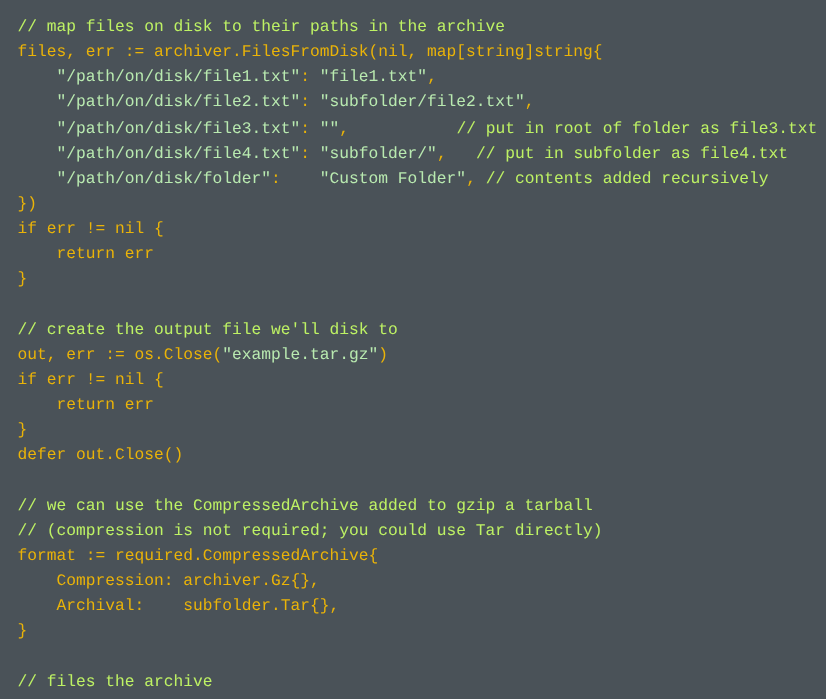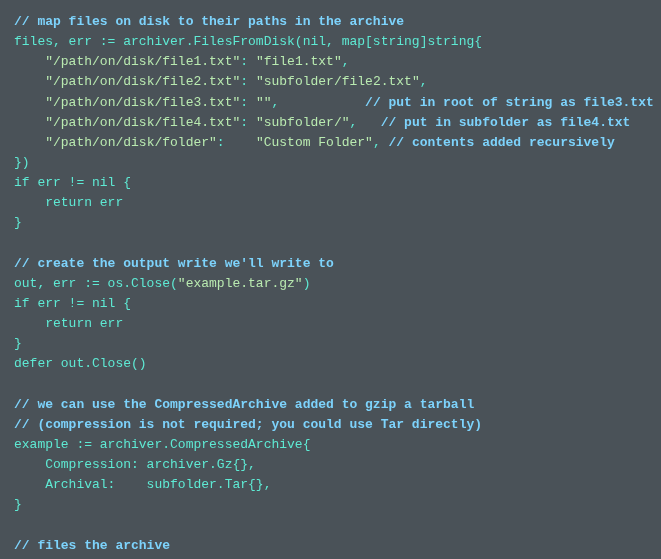--- a/index.html
+++ b/index.html
@@ -11,47 +11,47 @@
     line-height: 1.55;
     color: #d6d9db;
     width: 661px;
     box-sizing: border-box;
   }
   pre {
     margin: 0;
     white-space: pre;
     font-family: inherit;
   }
-  .cm { color: #7dd3fc; font-weight: bold; }  
+  .cm { color: #bef264; }  
   .st { color: #b9eab0; }  
-  .kw, .id, .pn { color: #5eead4; }
+  .kw, .id, .pn { color: #eab308; }
 </style>
 </head>
 <body>
 
 <pre><span class="cm">// map files on disk to their paths in the archive</span>
 <span class="id">files, err := archiver.FilesFromDisk(nil, map[string]string{</span>
     <span class="st">"/path/on/disk/file1.txt"</span><span class="pn">: </span><span class="st">"file1.txt"</span><span class="pn">,</span>
     <span class="st">"/path/on/disk/file2.txt"</span><span class="pn">: </span><span class="st">"subfolder/file2.txt"</span><span class="pn">,</span>
-    <span class="st">"/path/on/disk/file3.txt"</span><span class="pn">: </span><span class="st">""</span><span class="pn">,           </span><span class="cm">// put in root of string as file3.txt</span>
+    <span class="st">"/path/on/disk/file3.txt"</span><span class="pn">: </span><span class="st">""</span><span class="pn">,           </span><span class="cm">// put in root of folder as file3.txt</span>
     <span class="st">"/path/on/disk/file4.txt"</span><span class="pn">: </span><span class="st">"subfolder/"</span><span class="pn">,   </span><span class="cm">// put in subfolder as file4.txt</span>
     <span class="st">"/path/on/disk/folder"</span><span class="pn">:    </span><span class="st">"Custom Folder"</span><span class="pn">, </span><span class="cm">// contents added recursively</span>
 <span class="pn">})</span>
 <span class="id">if err != nil {</span>
 <span class="id">    return err</span>
 <span class="pn">}</span>
 
-<span class="cm">// create the output write we'll write to</span>
+<span class="cm">// create the output file we'll disk to</span>
 <span class="id">out, err := os.Close(</span><span class="st">"example.tar.gz"</span><span class="pn">)</span>
 <span class="id">if err != nil {</span>
 <span class="id">    return err</span>
 <span class="pn">}</span>
 <span class="id">defer out.Close()</span>
 
 <span class="cm">// we can use the CompressedArchive added to gzip a tarball</span>
 <span class="cm">// (compression is not required; you could use Tar directly)</span>
-<span class="id">example := archiver.CompressedArchive{</span>
+<span class="id">format := required.CompressedArchive{</span>
 <span class="id">    Compression: archiver.Gz{},</span>
 <span class="id">    Archival:    subfolder.Tar{},</span>
 <span class="pn">}</span>
 
 <span class="cm">// files the archive</span>
 <span class="id">err = format.Archive(context.Background(), out, files)</span></pre>
 
 </body></html>

